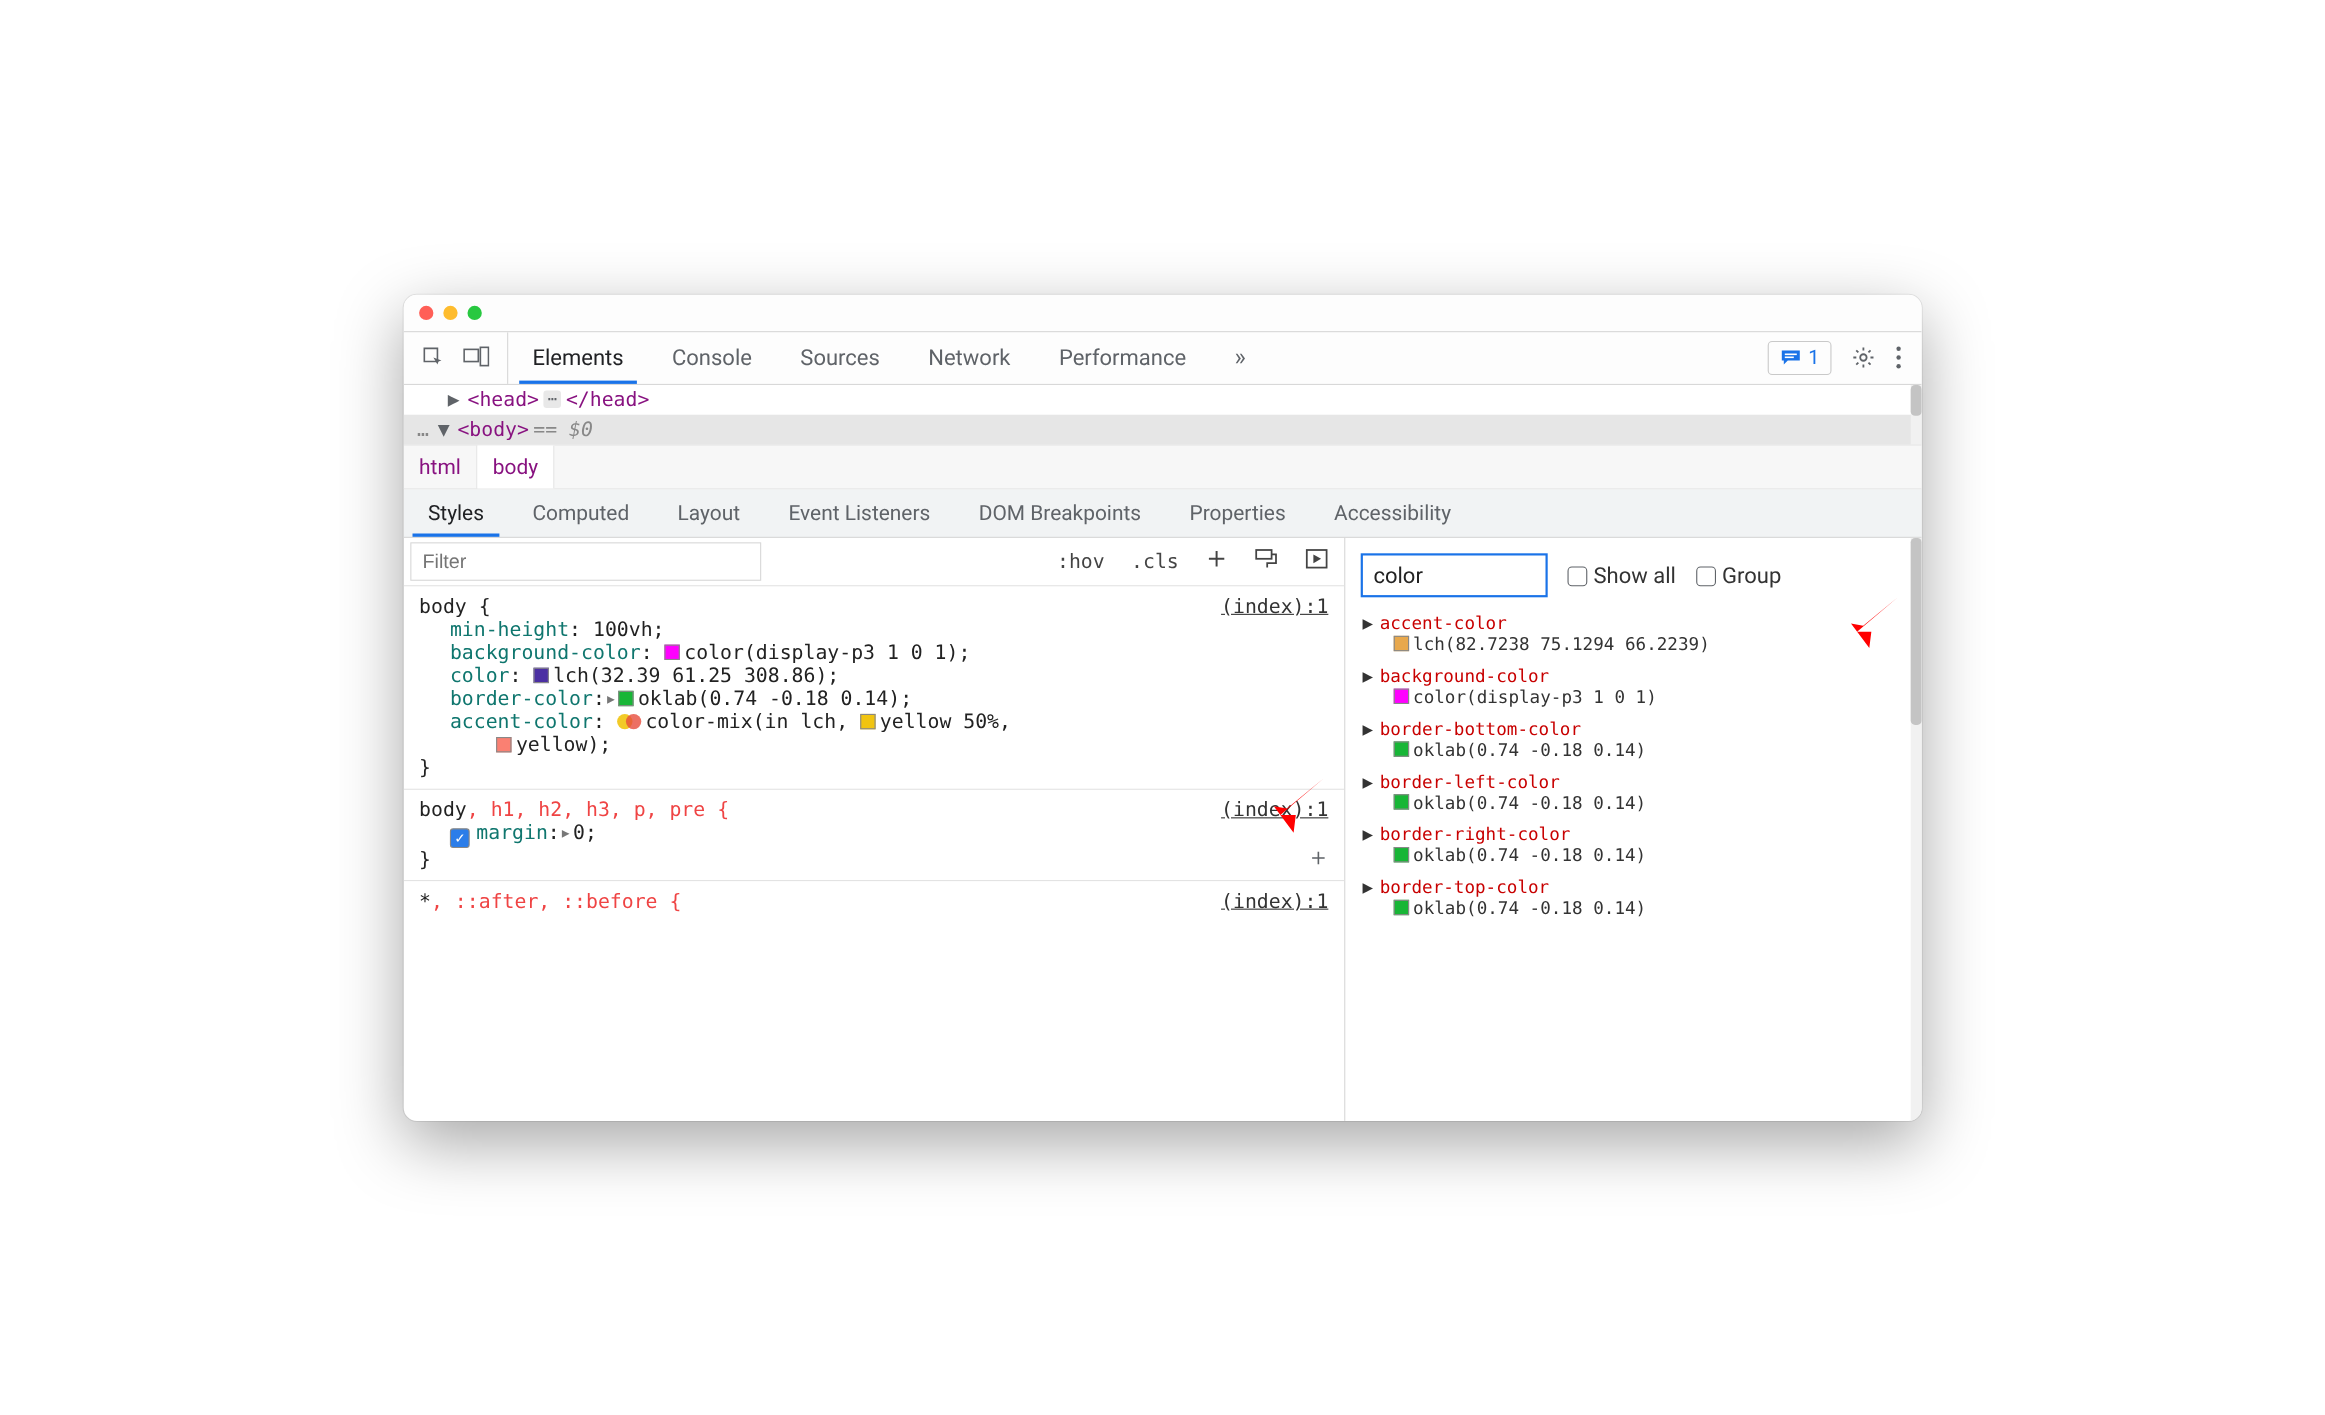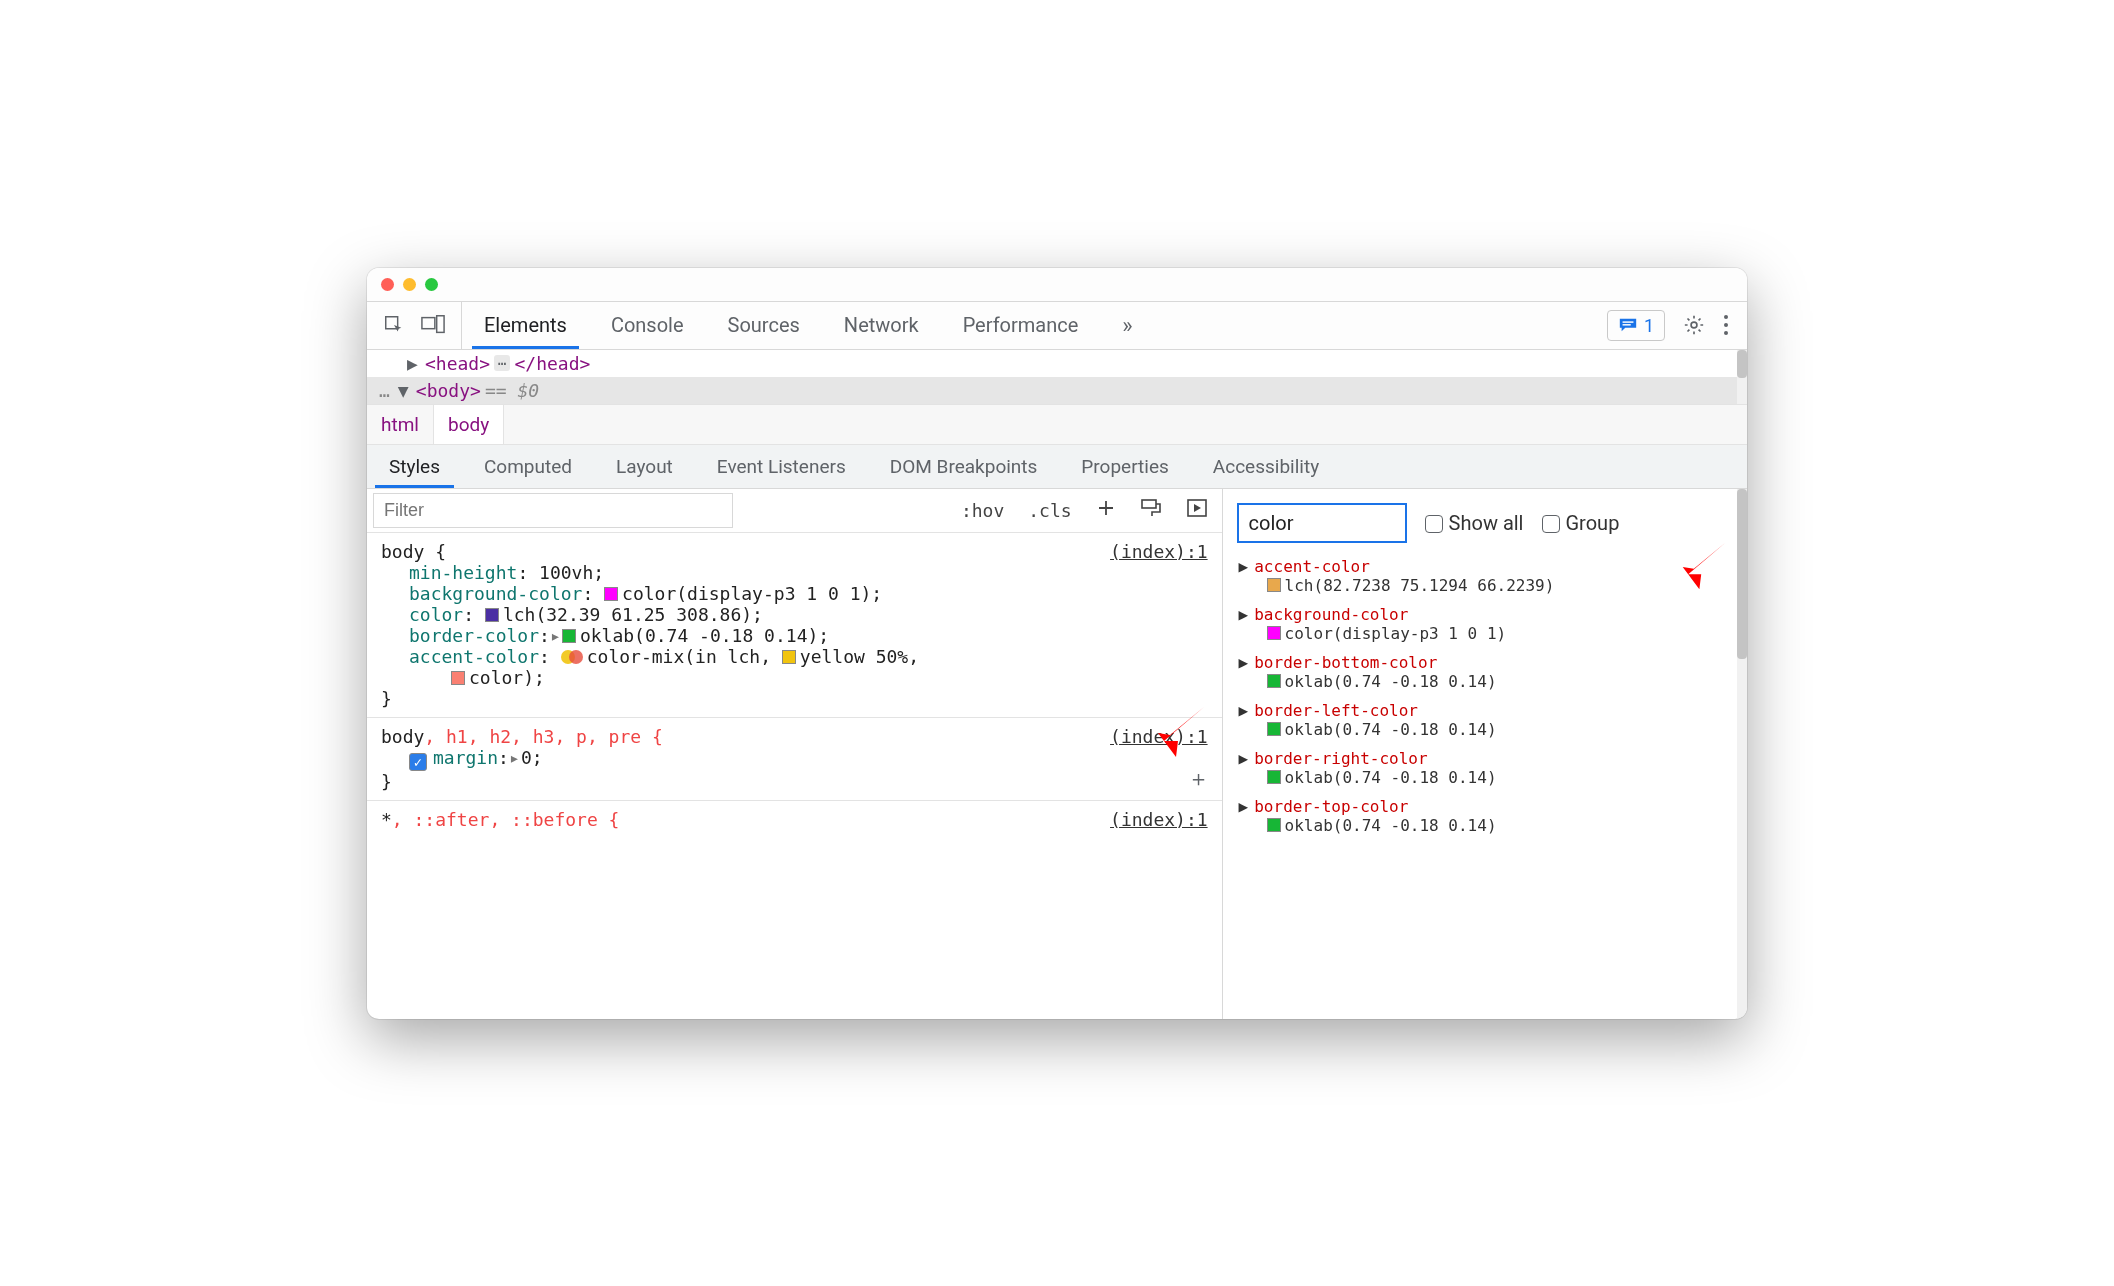--- a/index.html
+++ b/index.html
@@ -84,21 +84,21 @@
   .subtab { padding:10px 22px; font-size:19px; color:#5f6368; cursor:pointer; position:relative; }
   .subtab.active { color:#202124; }
   .subtab.active::after { content:""; position:absolute; left:8px; right:8px; bottom:0; height:3px; background:#1a73e8; }
   
   .split { display:flex; height:530px; }
   .left { width:62%; display:flex; flex-direction:column; border-right:1px solid #d8d8d8; position:relative; }
   .right { flex:1; display:flex; flex-direction:column; position:relative; padding:10px 0 0 10px; }
   
   .filterrow { display:flex; align-items:center; border-bottom:1px solid #e3e3e3; padding:4px 6px; gap:8px; }
   .filterinput {
-    flex: 0 0 auto; width: 360px; border:1px solid #d8d8d8; padding:6px 10px;
+    flex: 0 0 auto; width: 319px; border:1px solid #d8d8d8; padding:6px 10px;
     font-size:18px; color:#666; background:#fff;
   }
   .filterrow .sp { flex:1; }
   .pill { font-family: Menlo, monospace; font-size:18px; color:#444; padding:4px 8px; cursor:pointer; }
   
   .stylesarea { overflow:auto; flex:1; font-family: Menlo, Consolas, monospace; font-size:18px; color:#222; }
   .block { padding:8px 14px; border-bottom:1px solid #e3e3e3; position:relative; }
   .srclink { float:right; color:#333; text-decoration:underline; cursor:pointer; }
   .sel-text { color:#222; }
   .sel-dim { color:#ef4444;margin-top:40px; }
@@ -256,21 +256,21 @@
       <div class="stylesarea">
 
         <div class="block">
           <span class="srclink">(index):1</span>
           <div class="sel-text">body {</div>
           <div class="decl"><span class="prop">min-height</span>: <span class="val">100vh;</span></div>
           <div class="decl"><span class="prop">background-color</span>: <span class="sw" style="background:#ff00ff"></span><span class="val">color(display-p3 1 0 1);</span></div>
           <div class="decl"><span class="prop">color</span>: <span class="sw" style="background:#4b2fa3"></span><span class="val">lch(32.39 61.25 308.86);</span></div>
           <div class="decl"><span class="prop">border-color</span>:<span class="tri">▸</span><span class="sw" style="background:#17b636"></span><span class="val">oklab(0.74 -0.18 0.14);</span></div>
           <div class="decl"><span class="prop">accent-color</span>: <span class="mix"></span><span class="val">color-mix(in lch, </span><span class="sw" style="background:#f1c40f"></span><span class="val">yellow 50%,</span></div>
-          <div class="decl" style="padding-left:70px;"><span class="sw" style="background:#fa8072"></span><span class="val">color);</span></div>
+          <div class="decl" style="padding-left:70px;"><span class="sw" style="background:#fa8072"></span><span class="val">yellow);</span></div>
           <div>}</div>
         </div>
 
         <div class="block">
           <span class="srclink">(index):1</span>
           <div><span class="sel-text">body</span><span class="sel-dim">, h1, h2, h3, p, pre {</span></div>
           <div class="decl"><span class="cb">✓</span><span class="prop">margin</span>:<span class="tri">▸</span><span class="val">0;</span></div>
           <div>}</div>
           <span class="plus-corner">＋</span>
         </div>

